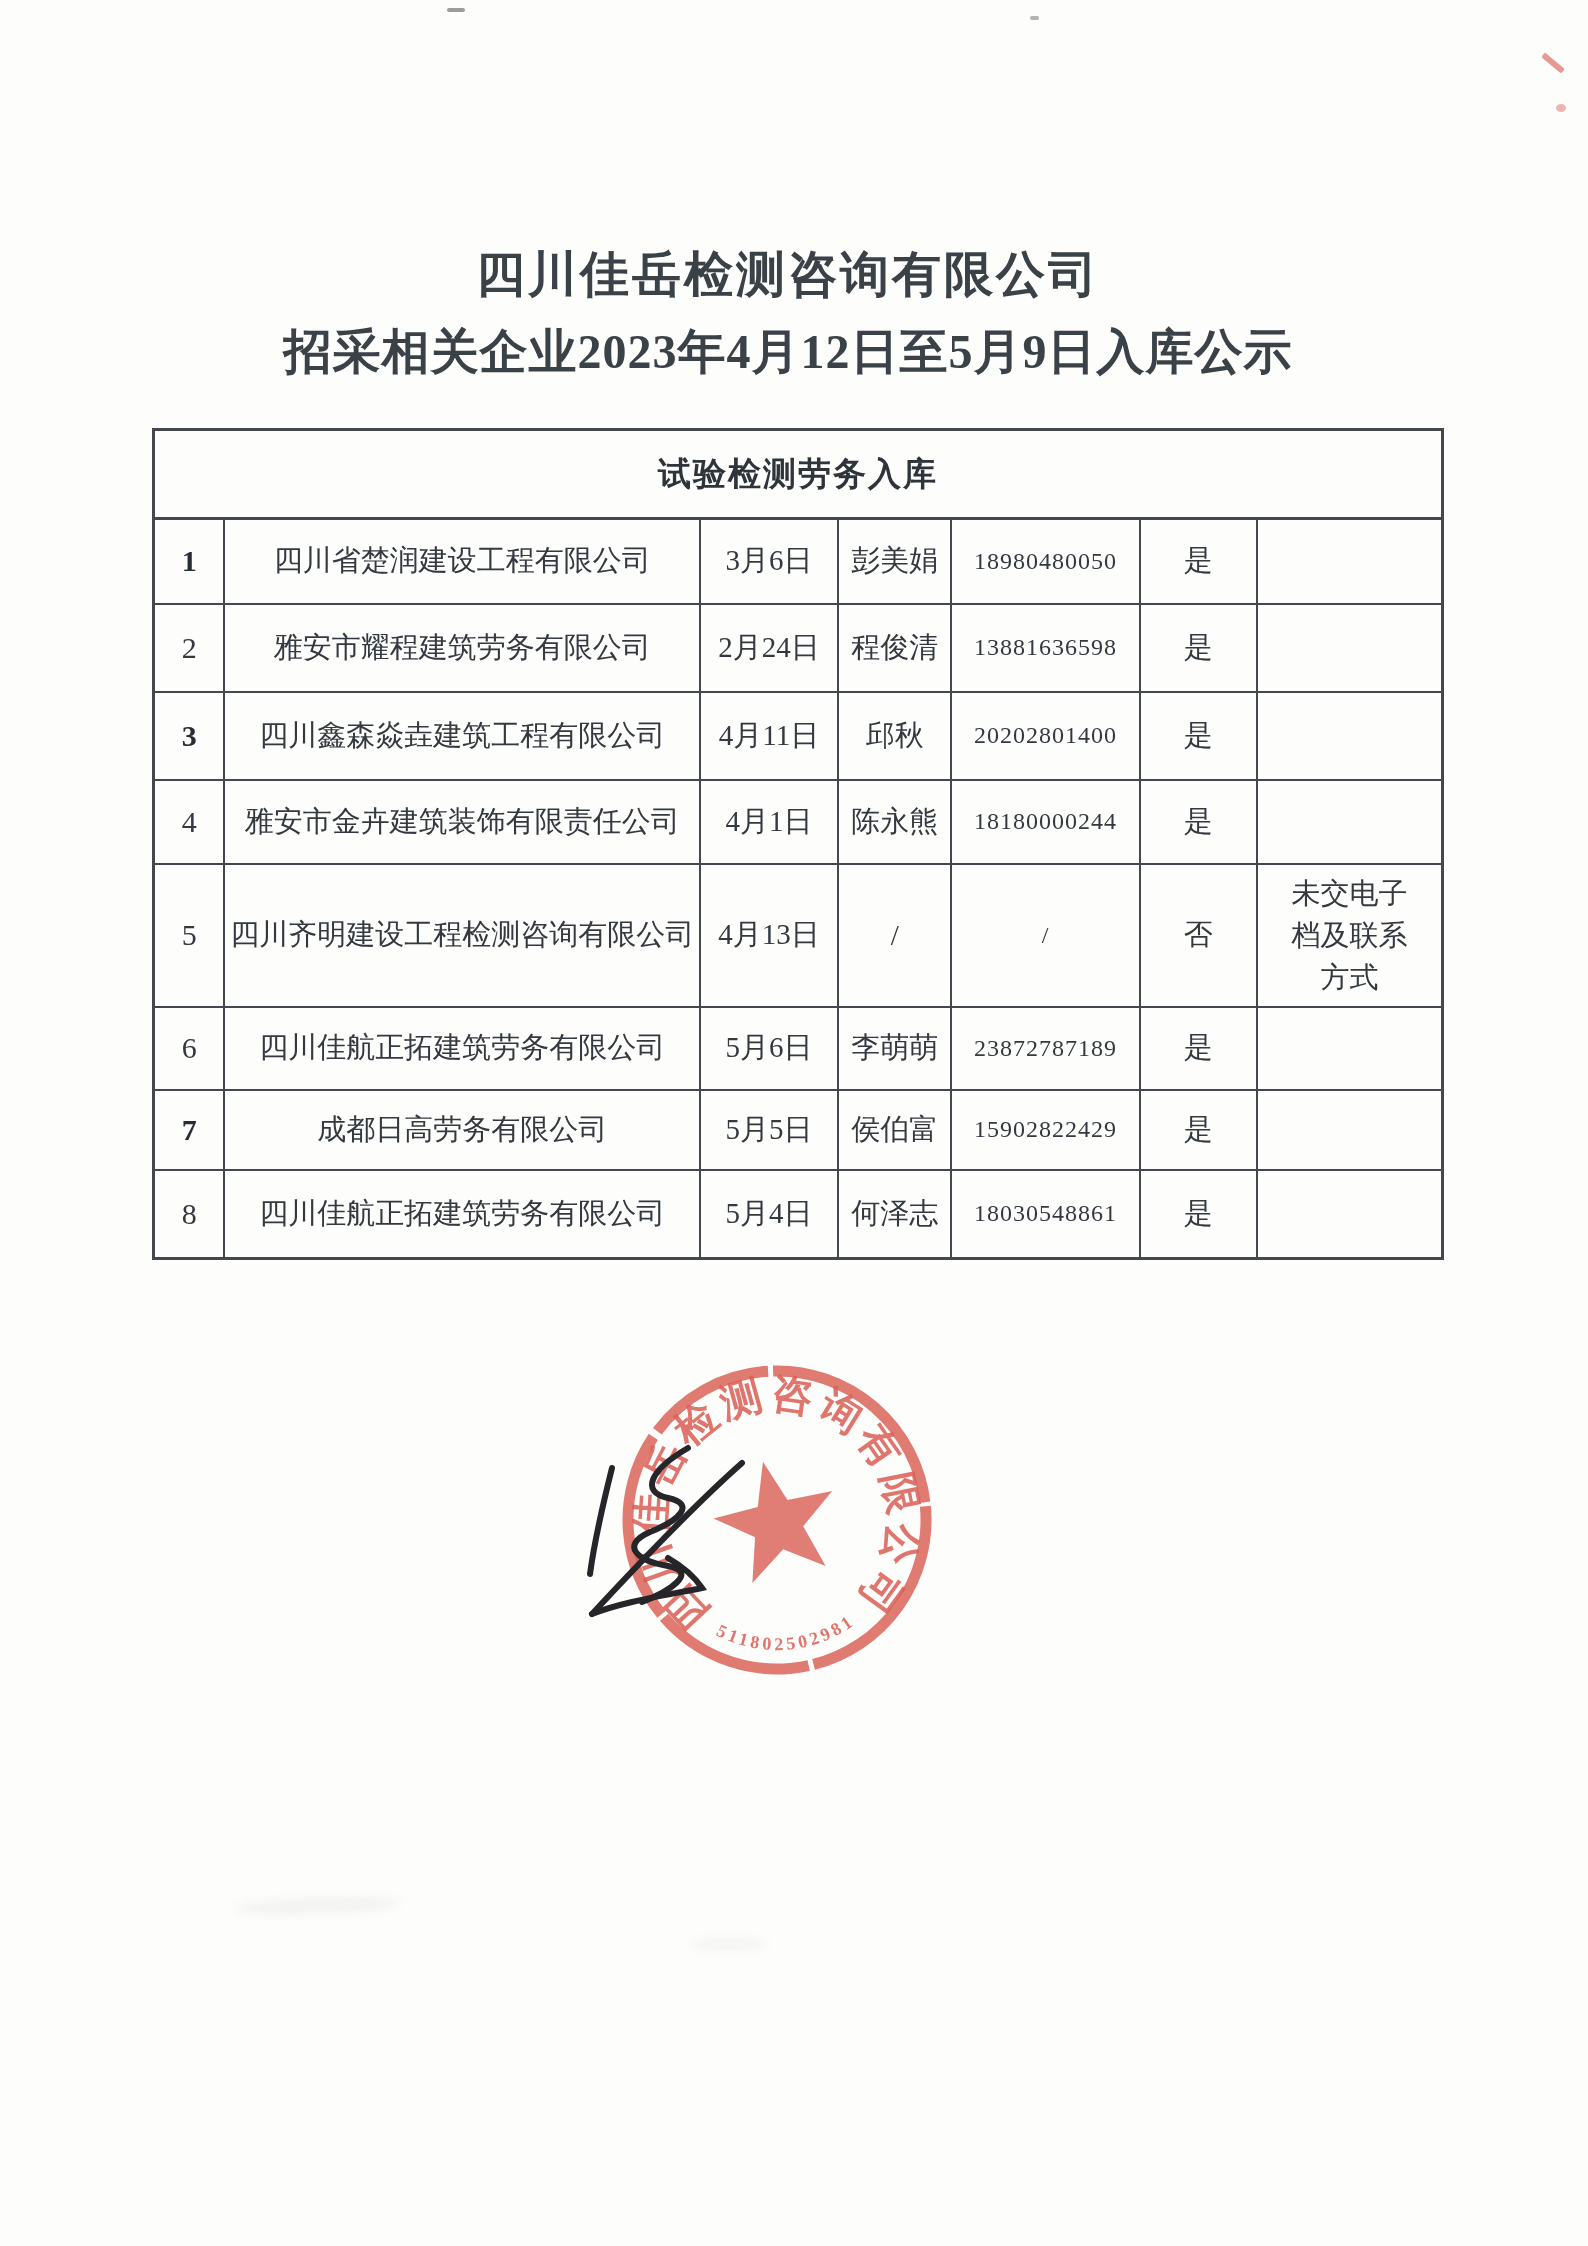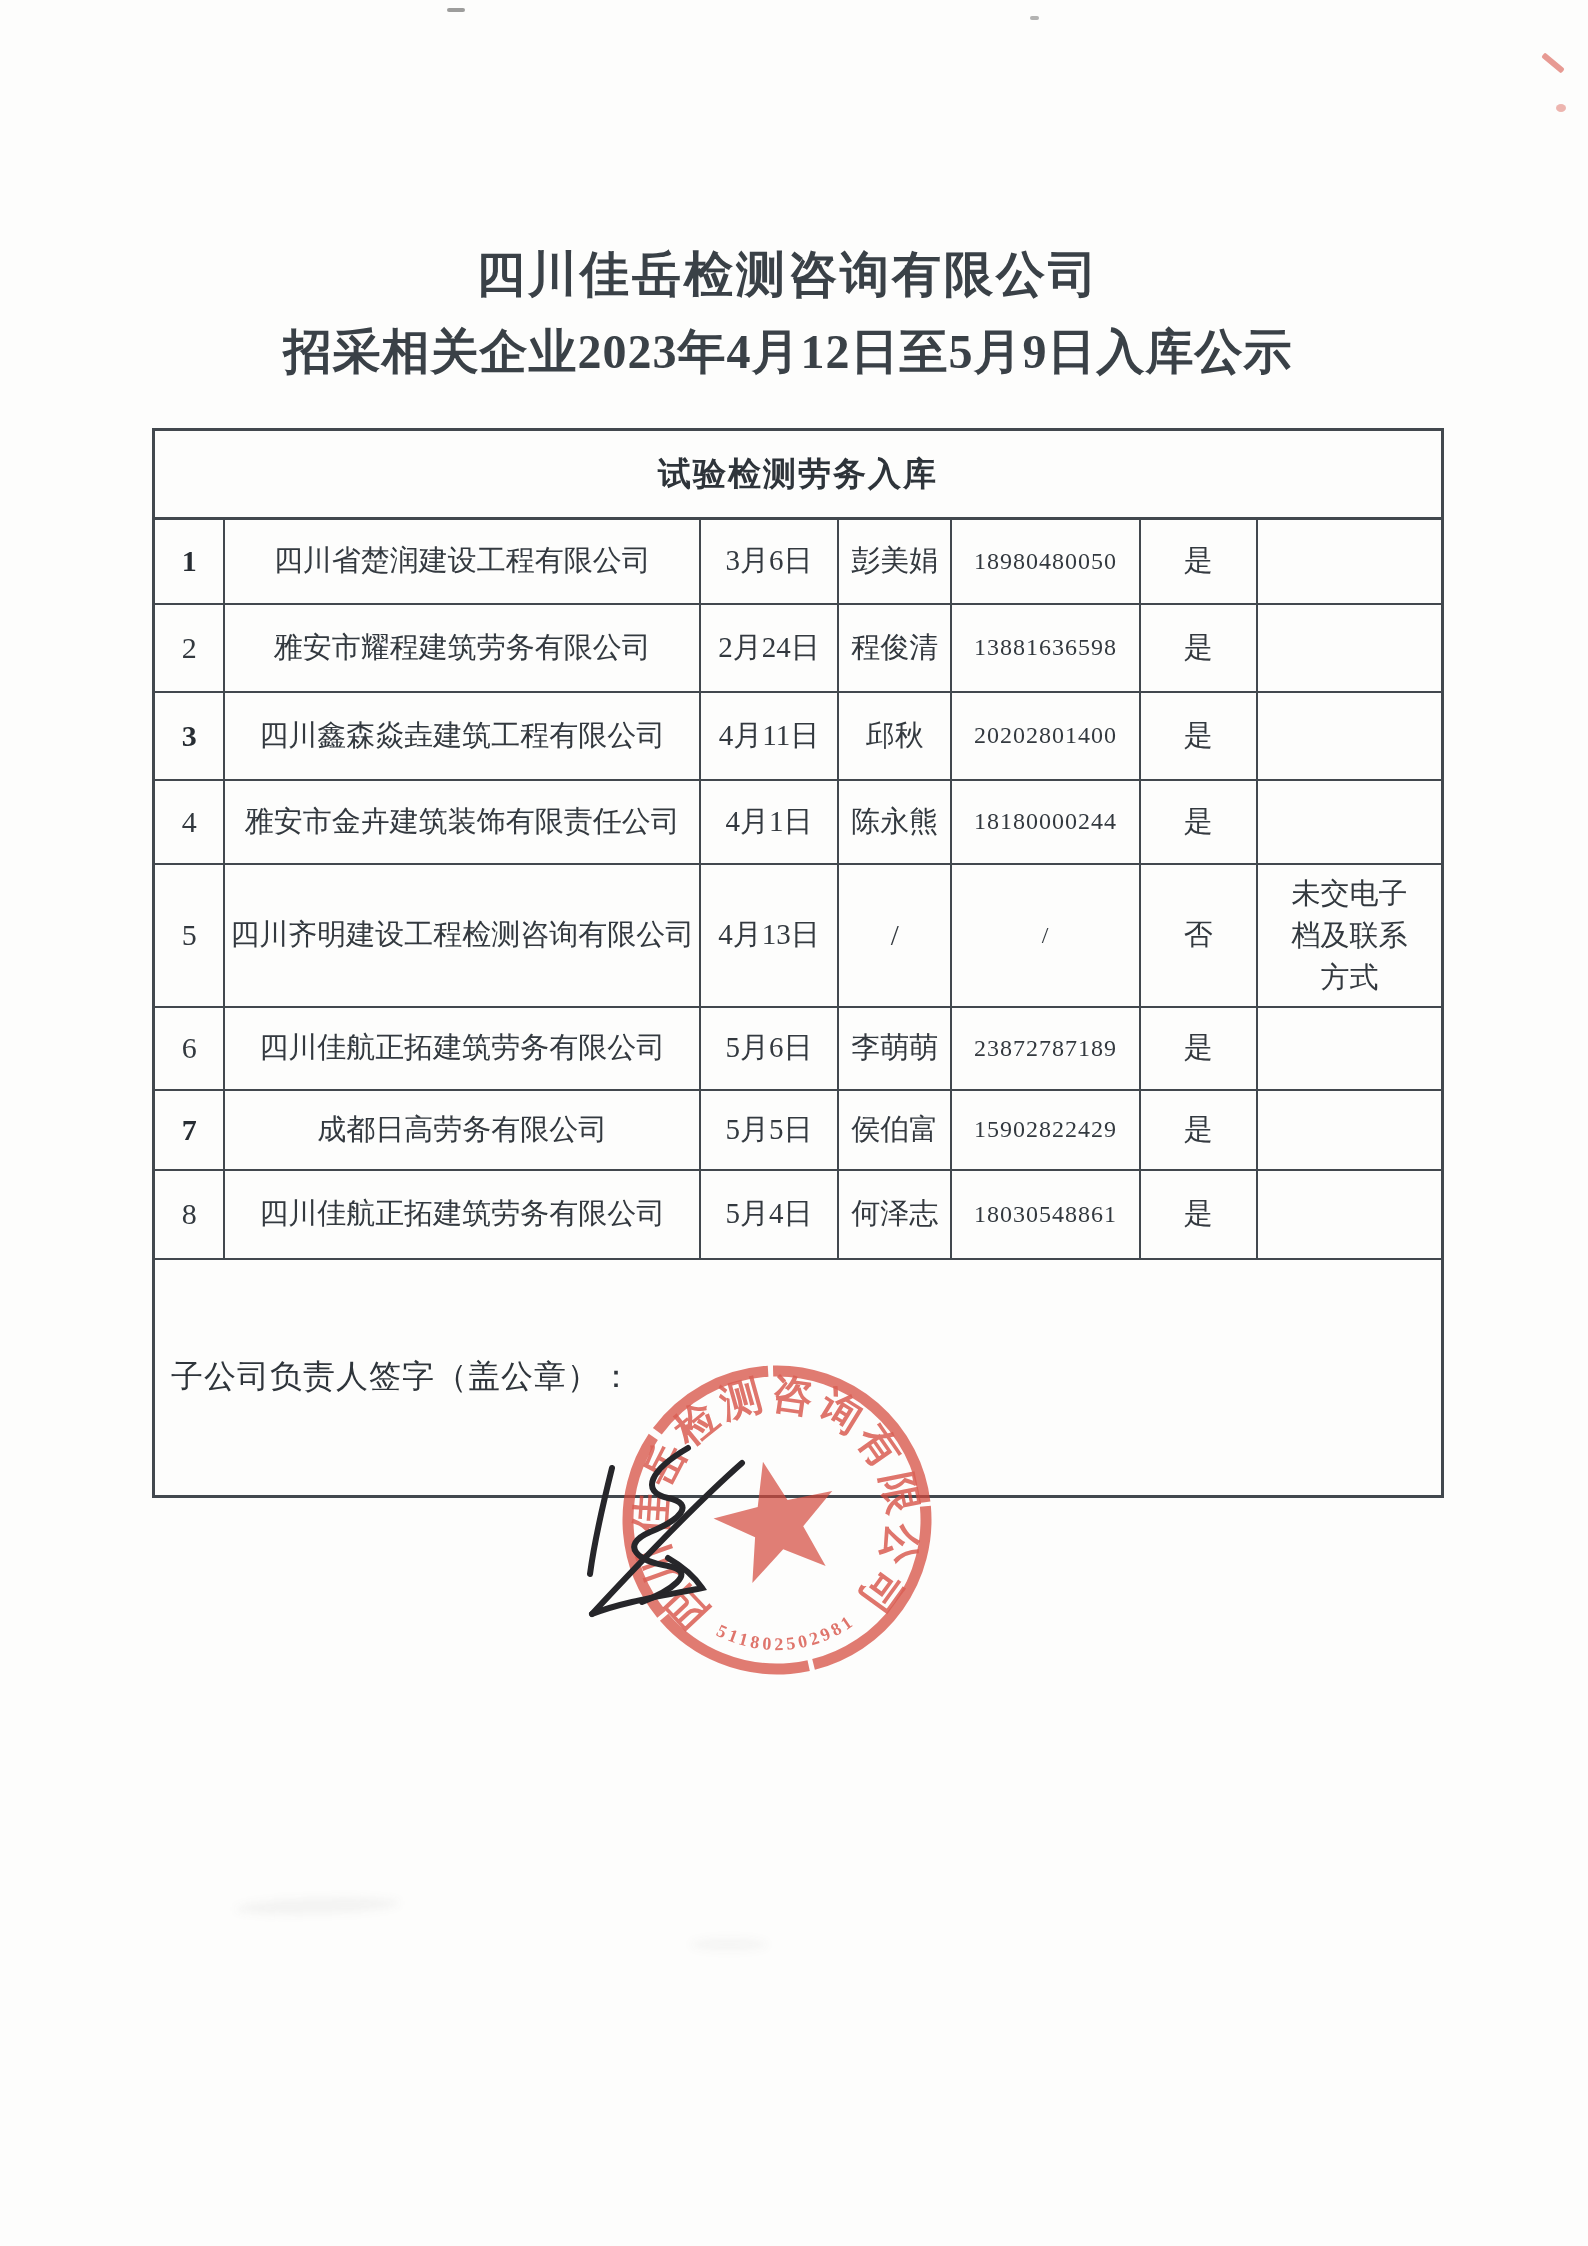--- a/index.html
+++ b/index.html
@@ -208,23 +208,20 @@
   </tr>
       <tr class="data-row r8">
     <td class="c-seq">8</td>
     <td class="c-company">四川佳航正拓建筑劳务有限公司</td>
     <td class="c-date">5月4日</td>
     <td class="c-contact">何泽志</td>
     <td class="c-phone">18030548861</td>
     <td class="c-approved">是</td>
     <td class="c-reason"></td>
   </tr>
-      <tr class="footer-row">
-      <td colspan="7">子公司负责人签字（盖公章）：</td>
-    </tr>
   </tbody>
 </table>
 
 <svg class="stamp" viewBox="-180 -180 360 360">
   <g transform="rotate(-5)">
     <circle class="ring" cx="0" cy="0" r="149" fill="none" stroke-width="11" opacity="0.82" stroke-dasharray="210 5 160 4 190 7 130 5 220 4"></circle>
     <path id="arcCompany" d="M -72 85.8 A 112 112 0 1 1 72 85.8" fill="none"></path>
     <path id="arcSerial" d="M -74.6 106.5 A 130 130 0 0 0 74.6 106.5" fill="none"></path>
     <text class="arc-company">
       <textPath href="#arcCompany" startOffset="0">四川佳岳检测咨询有限公司</textPath>

